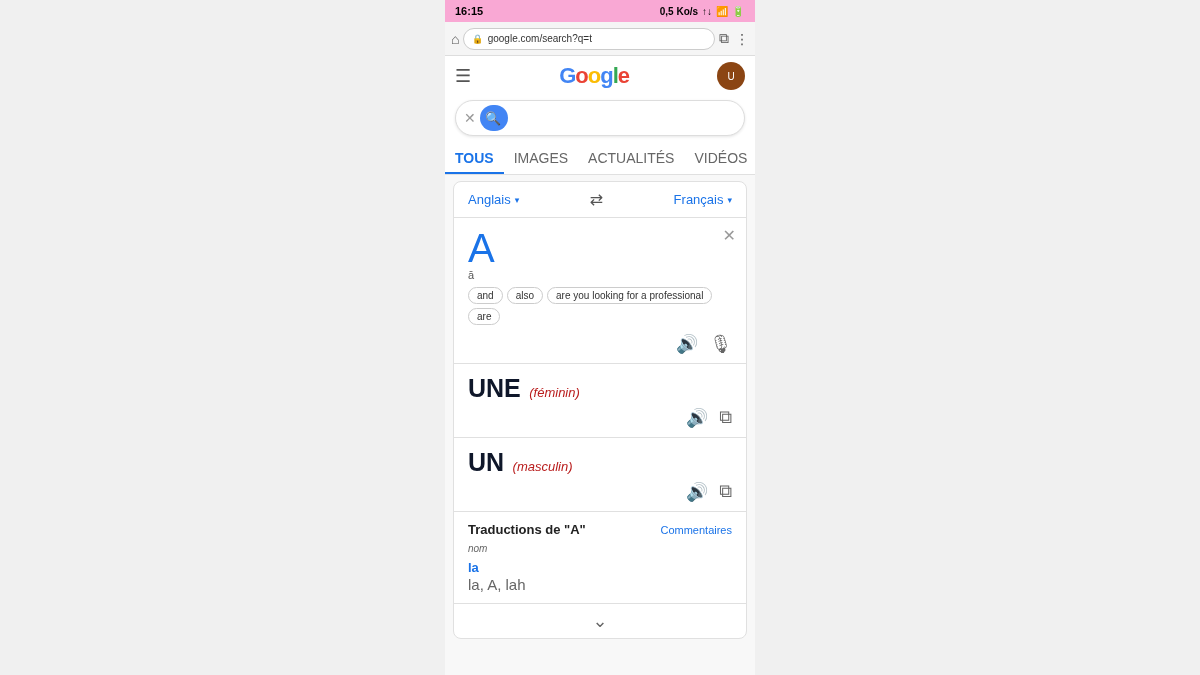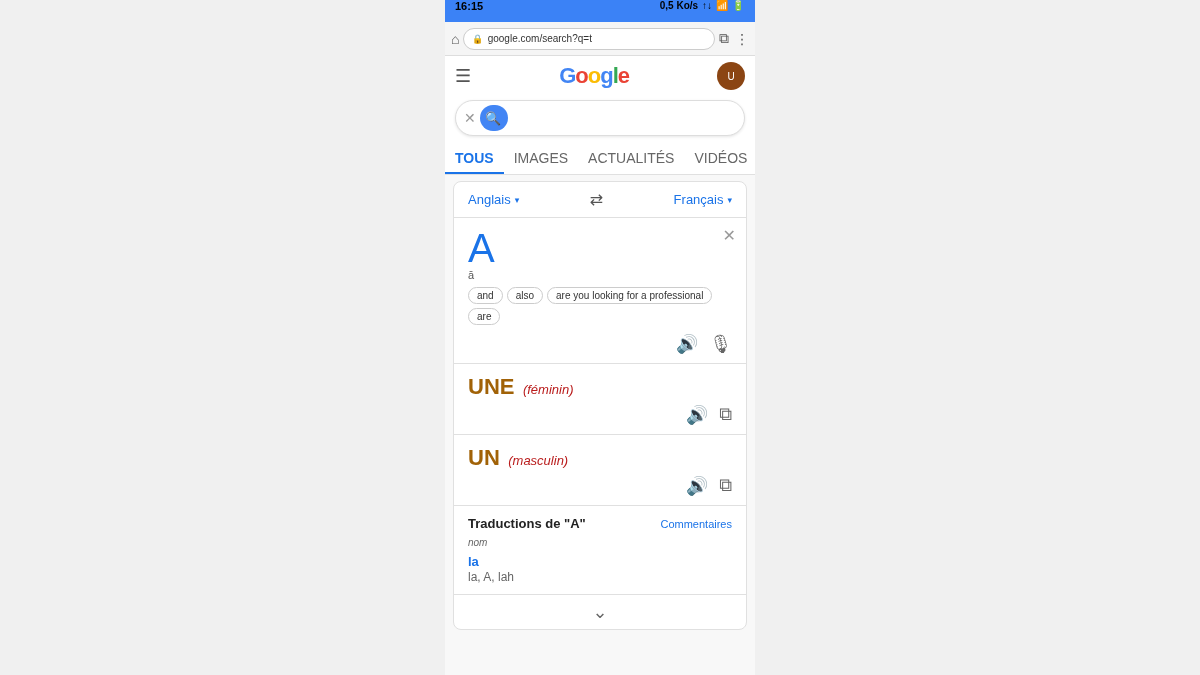--- a/index.html
+++ b/index.html
@@ -18,24 +18,24 @@
       height: 675px;
       background: #fff;
       overflow: hidden;
       position: relative;
       display: flex;
       flex-direction: column;
     }
 
     
     .status-bar {
-      background: #3b82f6;
+      background: #f9a8d4;
       display: flex;
       justify-content: space-between;
-      align-items: flex-start;
+      align-items: center;
       padding: 0 10px;
       font-size: 11px;
       font-weight: bold;
       color: #000;
       height: 22px;
     }
     .status-right {
       display: flex;
       gap: 4px;
       align-items: center;
@@ -282,23 +282,23 @@
       color: #666;
       cursor: pointer;
     }
 
     
     .result-block {
       padding: 10px 14px 8px;
       border-bottom: 1px solid #e0e0e0;
     }
     .result-word {
-      font-size: 22px;
+      font-size: 25px;
       font-weight: bold;
-      color: #a16207;
+      color: #0f172a;
     }
     .result-gender {
       font-size: 13px;
       color: #b91c1c;
       font-weight: normal;
       font-style: italic;
       margin-left: 4px;
     }
     .result-actions {
       display: flex;
@@ -333,21 +333,21 @@
       font-style: italic;
       margin-bottom: 4px;
     }
     .translation-word {
       font-size: 13px;
       font-weight: bold;
       color: #1a73e8;
       cursor: pointer;
     }
     .translation-alts {
-      font-size: 12px;
+      font-size: 15px;
       color: #666;
     }
 
     
     .expand-row {
       display: flex;
       justify-content: center;
       padding: 6px;
       border-top: 1px solid #e0e0e0;
     }

